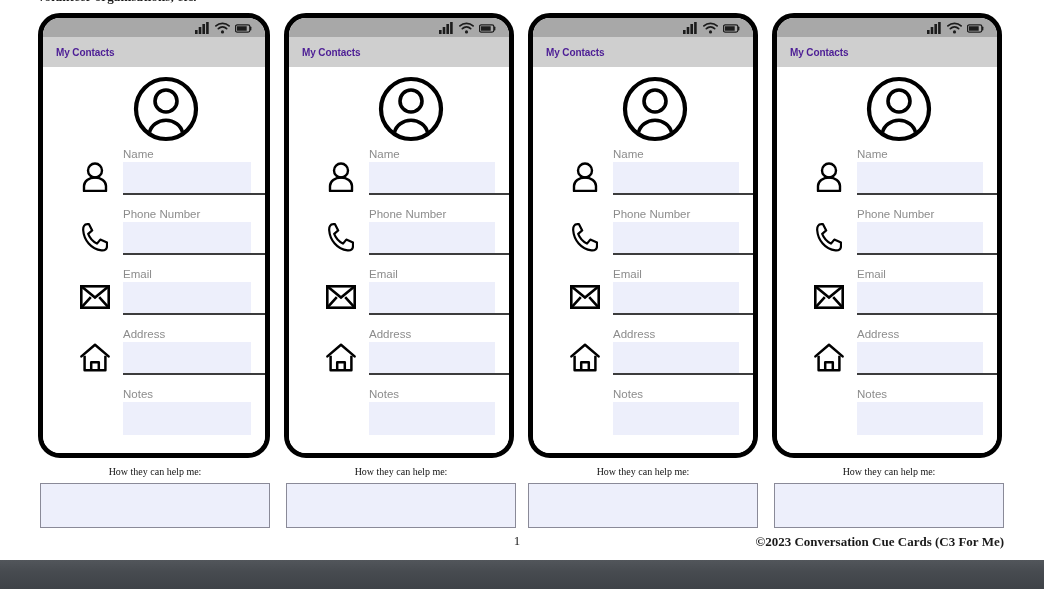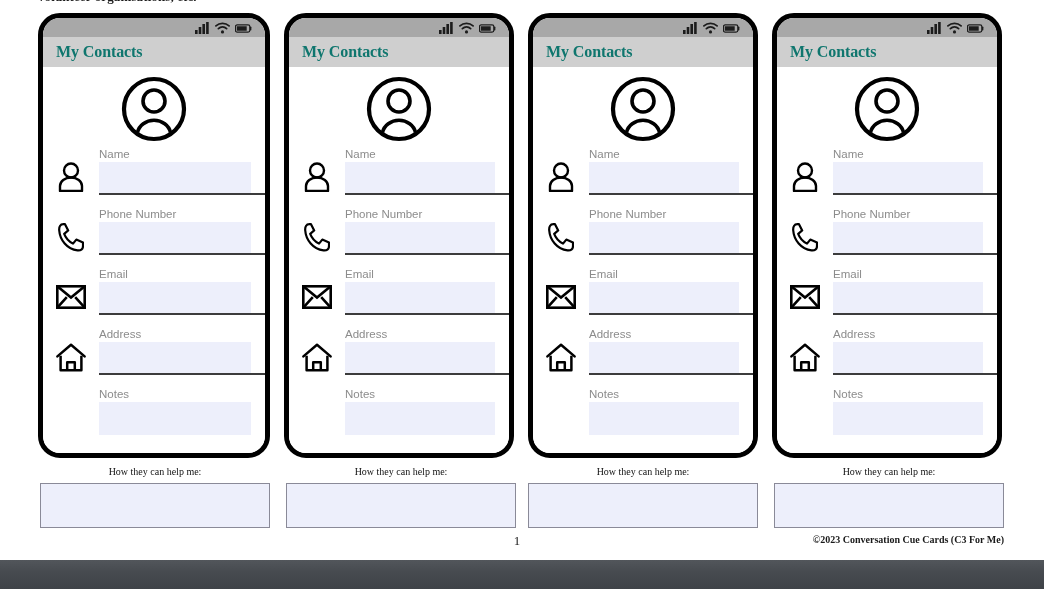--- a/index.html
+++ b/index.html
@@ -84,32 +84,33 @@
 
   .titlebar {
     height: 30px;
     background: #cfcfcf;
     display: flex;
     align-items: center;
     padding-left: 13px;
     box-sizing: border-box;
   }
   .titlebar .title-text {
-    font-family: Liberation Serif, serif;
-    font-size: 16px;
+    font-family: Liberation Sans, sans-serif;
+    font-size: 10px;
     font-weight: bold;
-    color: #0f766e;
+    color: #4c1d95;
     letter-spacing: -0.1px;
   }
 
   .card-body {
     position: relative;
     background: #ffffff;
     height: 386px;
     overflow: hidden;
+    padding-left: 24px;
   }
 
   .avatar-zone {
     display: flex;
     justify-content: center;
     padding-top: 9px;
     padding-bottom: 5px;
   }
   .avatar-icon { display: block; }
 
@@ -195,21 +196,21 @@
     font-size: 13px;
     color: #1a1a1a;
   }
   .page-number span { position: relative; left: -5px; }
 
   .copyright {
     position: absolute;
     top: 534px;
     right: 40px;
     font-family: "Liberation Serif", serif;
-    font-size: 10px;
+    font-size: 13px;
     font-weight: bold;
     color: #1a1a1a;
     white-space: nowrap;
   }
 
   
   .viewer-bar {
     position: absolute;
     left: 0;
     top: 560px;

